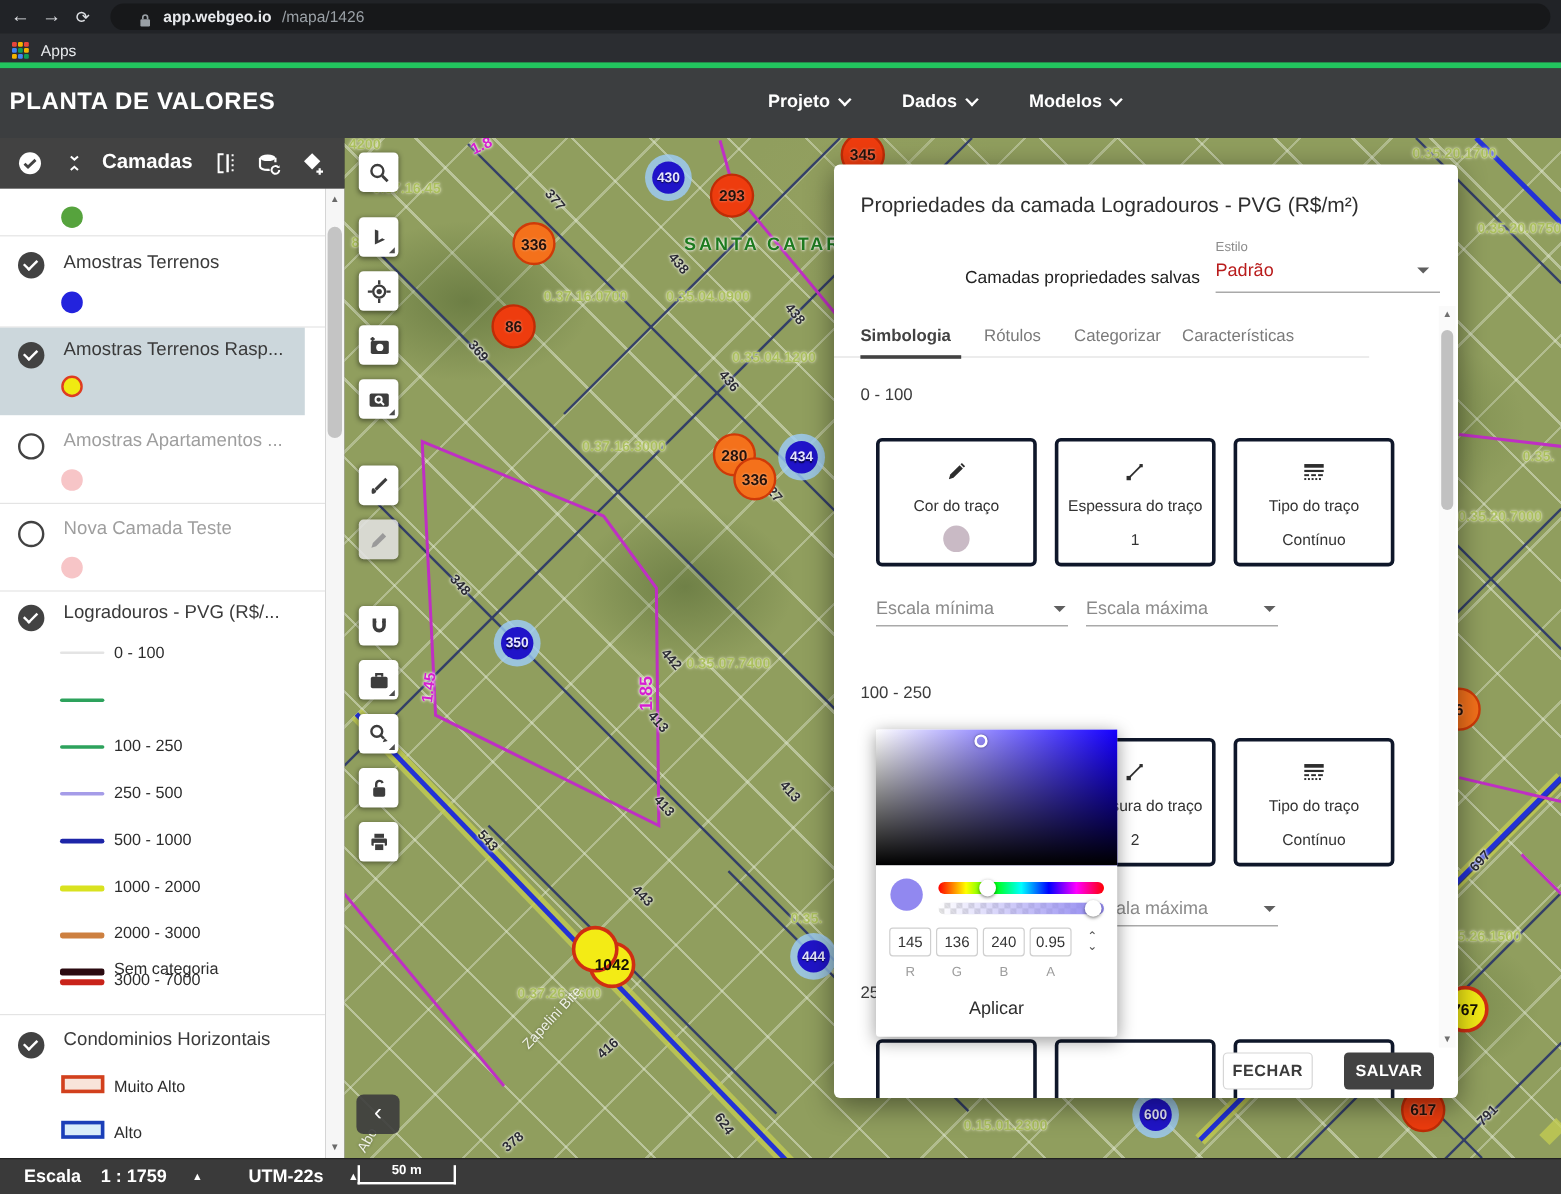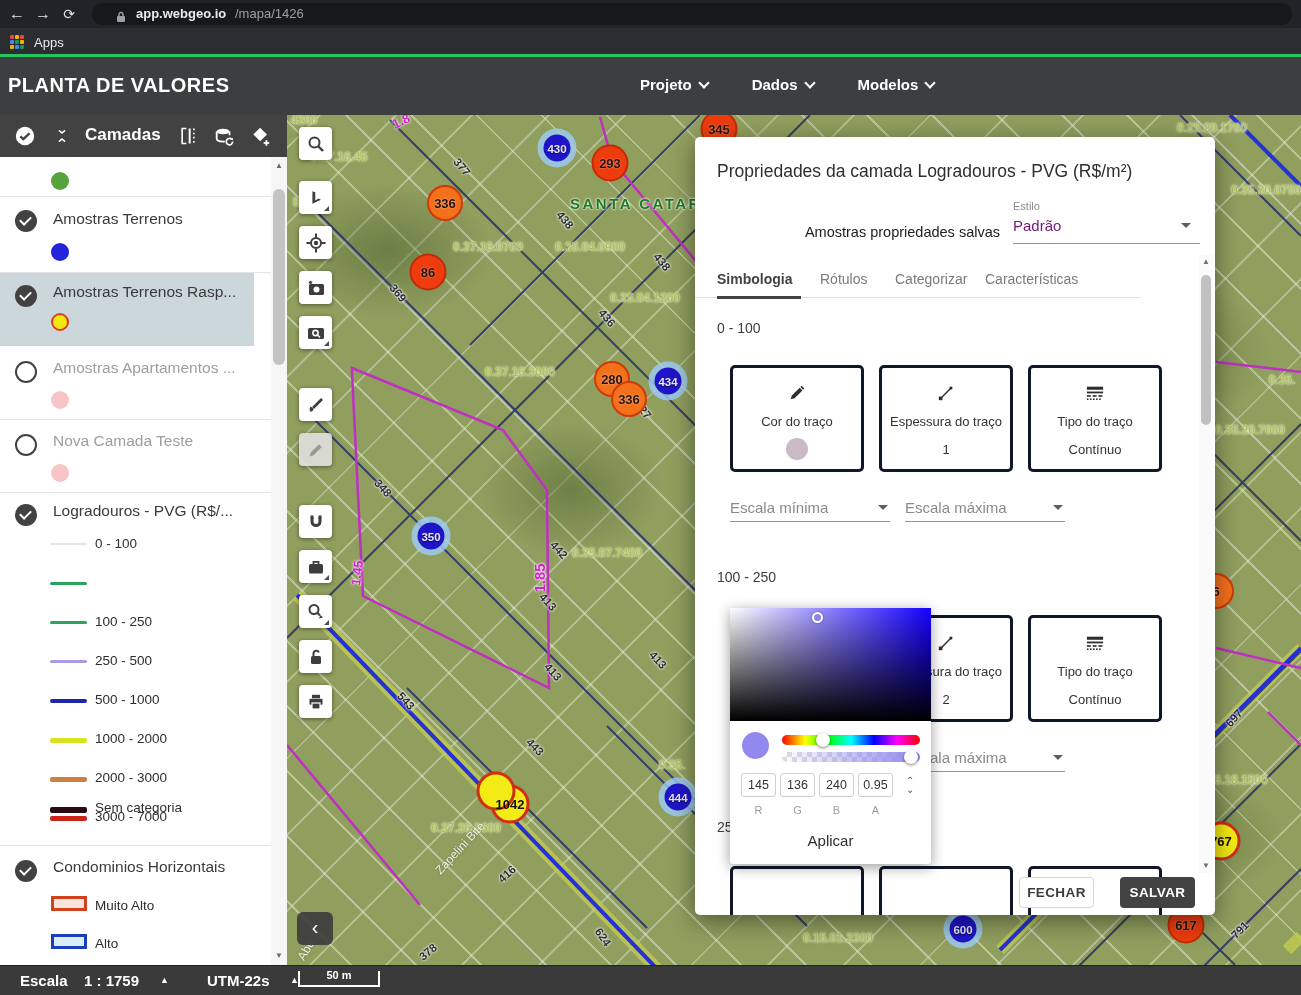--- a/index.html
+++ b/index.html
@@ -7,21 +7,21 @@
   body { font-family:"Liberation Sans", sans-serif; }
   #stage { position:relative; width:1301px; height:995px; overflow:hidden; background:#2b2b2b; }
 
   
   .chrome { position:absolute; left:0; top:0; width:1301px; height:28px; background:#212327; z-index:40; }
   .nav-ic { position:absolute; top:3px; width:22px; height:22px; color:#dfe1e5; font-size:16px; line-height:22px; text-align:center; }
   .url-pill { position:absolute; left:92px; top:3px; width:1200px; height:22px; background:#17181a; border-radius:11px; color:#e8eaed; font-size:13px; line-height:22px; }
   .url-pill .lock { position:absolute; left:24px; top:5px; }
   .url-dom { position:absolute; left:44px; font-weight:bold; }
   .url-path { position:absolute; left:143px; color:#9aa0a6; }
-  .bookmarks { position:absolute; left:0; top:28px; width:1301px; height:29px; background:#2b2d31; z-index:40; border-bottom:3px solid #22c55e; }
+  .bookmarks { position:absolute; left:0; top:28px; width:1301px; height:29px; background:#2b2d31; z-index:40; border-bottom:5px solid #22c55e; }
   .apps-grid { position:absolute; left:10px; top:7px; width:15px; height:15px; display:grid; grid-template-columns:repeat(3,4px); grid-template-rows:repeat(3,4px); gap:1px; }
   .apps-grid i { border-radius:1px; }
   .apps-label { position:absolute; left:34px; top:7px; color:#e8eaed; font-size:13px; }
 
   
   .appbar { position:absolute; left:0; top:57px; width:1301px; height:58px; background:#3c3e40; z-index:40; }
   .app-title { position:absolute; left:8px; top:17px; color:#fff; font-size:20px; font-weight:bold; letter-spacing:.5px; }
   .menus { position:absolute; left:640px; top:19px; display:flex; gap:44px; }
   .menu { color:#fff; font-size:15px; font-weight:bold; display:flex; align-items:center; gap:8px; }
   .chev { width:8px; height:8px; border-right:2px solid #fff; border-bottom:2px solid #fff; transform:rotate(45deg); margin-top:-4px; }
@@ -87,21 +87,21 @@
   .statusbar .t { position:absolute; top:6px; font-size:15px; font-weight:bold; }
   .statusbar .arr { position:absolute; top:9px; font-size:9px; }
   .scalebar { position:absolute; left:298px; top:5px; width:82px; height:16px; border-left:2px solid #fff; border-right:2px solid #fff; border-bottom:2px solid #fff; }
   .scalebar b { position:absolute; left:0; right:0; top:-2px; text-align:center; font-size:11px; }
 
   
   .dialog { position:absolute; left:695px; top:137px; width:520px; height:778px; background:#fff; border-radius:5px; box-shadow:0 6px 24px rgba(0,0,0,.45); z-index:10; overflow:hidden; }
   .dlg-title { position:absolute; left:22px; top:24px; font-size:17.5px; color:#2e2e2e; }
   .load-saved { position:absolute; left:88px; top:87px; width:217px; text-align:right; font-size:14.5px; color:#212121; }
   .sel-label { position:absolute; font-size:11px; color:#8b8b8b; }
-  .sel-value { position:absolute; font-size:15px; color:#701a75; }
+  .sel-value { position:absolute; font-size:15px; color:#b91c1c; }
   .sel-caret { position:absolute; width:0; height:0; border-left:5px solid transparent; border-right:5px solid transparent; border-top:5px solid #5f5f5f; }
   .sel-line { position:absolute; border-bottom:1px solid #949494; }
   .tabs { position:absolute; left:0; top:128px; width:446px; height:33px; border-bottom:1px solid #e0e0e0; }
   .tab { position:absolute; top:6px; font-size:14px; color:#7a7a7a; }
   .tab.active { color:#424242; font-weight:bold; }
   .tab-ind { position:absolute; left:22px; top:31px; width:84px; height:2.5px; background:#424242; }
   .sec-head { position:absolute; left:22px; font-size:14px; color:#3c3c3c; }
   .card { position:absolute; width:134px; height:107px; background:#fff; border:3px solid #0f172a; border-radius:5px; }
   .card .ic { position:absolute; left:0; right:0; top:16px; display:flex; justify-content:center; }
   .card .ct { position:absolute; left:0; right:0; top:46px; text-align:center; font-size:13px; color:#333; }
@@ -232,21 +232,21 @@
     <span class="plab" style="left:303px;top:132px">0.35.04.0900</span>
     <span class="plab" style="left:358px;top:183px">0.35.04.1200</span>
     <span class="plab" style="left:233px;top:257px">0.37.16.3000</span>
     <span class="plab" style="left:320px;top:438px">0.35.07.7400</span>
     <span class="plab" style="left:179px;top:713px">0.37.26.3600</span>
     <span class="plab" style="left:551px;top:823px">0.15.01.2300</span>
     <span class="plab" style="left:925px;top:13px">0.35.20.1700</span>
     <span class="plab" style="left:979px;top:75px">0.35.20.0750</span>
     <span class="plab" style="left:963px;top:315px">0.35.20.7000</span>
     <span class="plab" style="left:995px;top:265px">0.35.</span>
-    <span class="plab" style="left:954px;top:665px">6.18.1500</span>
+    <span class="plab" style="left:954px;top:665px">5.26.1500</span>
     <span class="plab" style="left:385px;top:650px">0.35.</span>
 
     <span class="snum" style="left:175px;top:52px;transform:translate(-50%,-50%) rotate(50deg)">377</span>
     <span class="snum" style="left:278px;top:105px;transform:translate(-50%,-50%) rotate(50deg)">438</span>
     <span class="snum" style="left:375px;top:147px;transform:translate(-50%,-50%) rotate(50deg)">438</span>
     <span class="snum" style="left:320px;top:203px;transform:translate(-50%,-50%) rotate(50deg)">436</span>
     <span class="snum" style="left:111px;top:178px;transform:translate(-50%,-50%) rotate(50deg)">369</span>
     <span class="snum" style="left:356px;top:295px;transform:translate(-50%,-50%) rotate(50deg)">427</span>
     <span class="snum" style="left:96px;top:373px;transform:translate(-50%,-50%) rotate(48deg)">348</span>
     <span class="snum" style="left:272px;top:435px;transform:translate(-50%,-50%) rotate(48deg)">442</span>
@@ -496,21 +496,21 @@
     </div>
   </div>
   <div class="sb-track">
     <span class="sb-arr" style="top:4px">▲</span>
     <div class="sb-thumb" style="top:32px;height:176px"></div>
     <span class="sb-arr" style="top:794px">▼</span>
   </div>
 
   <div class="dialog">
     <div class="dlg-title">Propriedades da camada Logradouros - PVG (R$/m²)</div>
-    <div class="load-saved">Amostras propriedades salvas</div>
+    <div class="load-saved">Camadas propriedades salvas</div>
     <span class="sel-label" style="left:318px;top:63px">Estilo</span>
     <span class="sel-value" style="left:318px;top:80px">Padrão</span>
     <i class="sel-caret" style="left:486px;top:86px"></i>
     <i class="sel-line" style="left:318px;top:106px;width:187px"></i>
 
     <div class="tabs">
       <span class="tab active" style="left:22px">Simbologia</span>
       <span class="tab" style="left:125px">Rótulos</span>
       <span class="tab" style="left:200px">Categorizar</span>
       <span class="tab" style="left:290px">Características</span>

